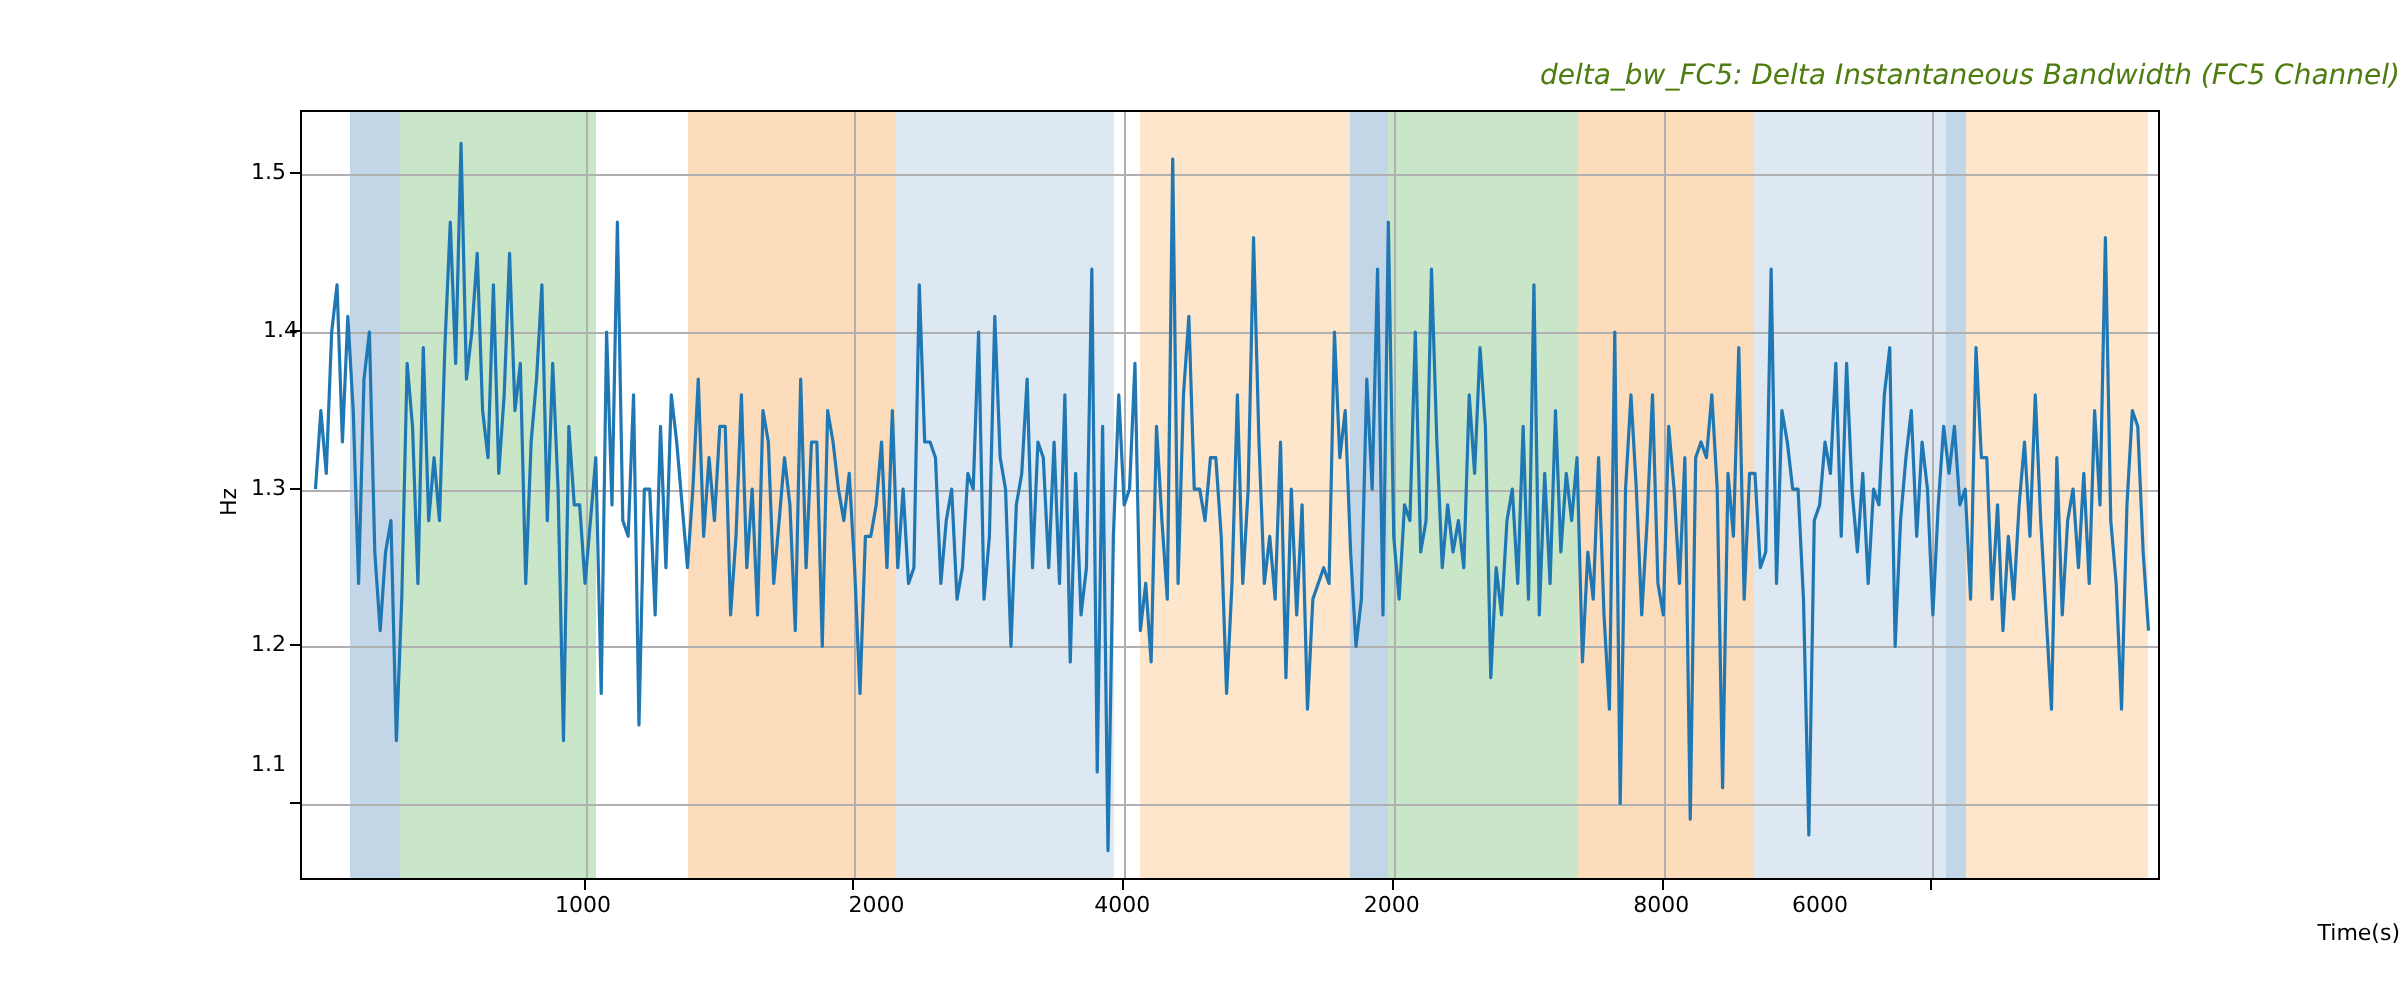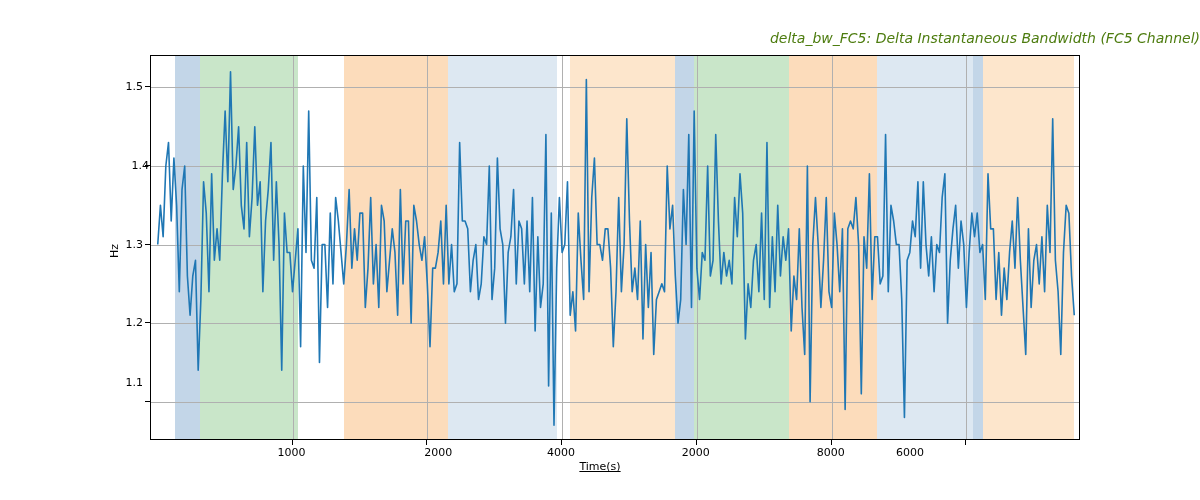--- a/index.html
+++ b/index.html
@@ -28,23 +28,22 @@
     position: absolute;
     width: 100%;
     text-align: right;
     font-size: 14px;
     color: #4d7c0f;
     font-style: italic;
   }
   .xlabel {
     position: absolute;
     width: 100%;
-    text-align: center;
+    text-align: right;
     font-size: 11px;
-    text-decoration: underline;
   }
   .ylabel {
     position: absolute;
     text-align: center;
     font-size: 11px;
     transform: rotate(-90deg);
     transform-origin: left top;
   }
   .tick-label-x {
     position: absolute;

